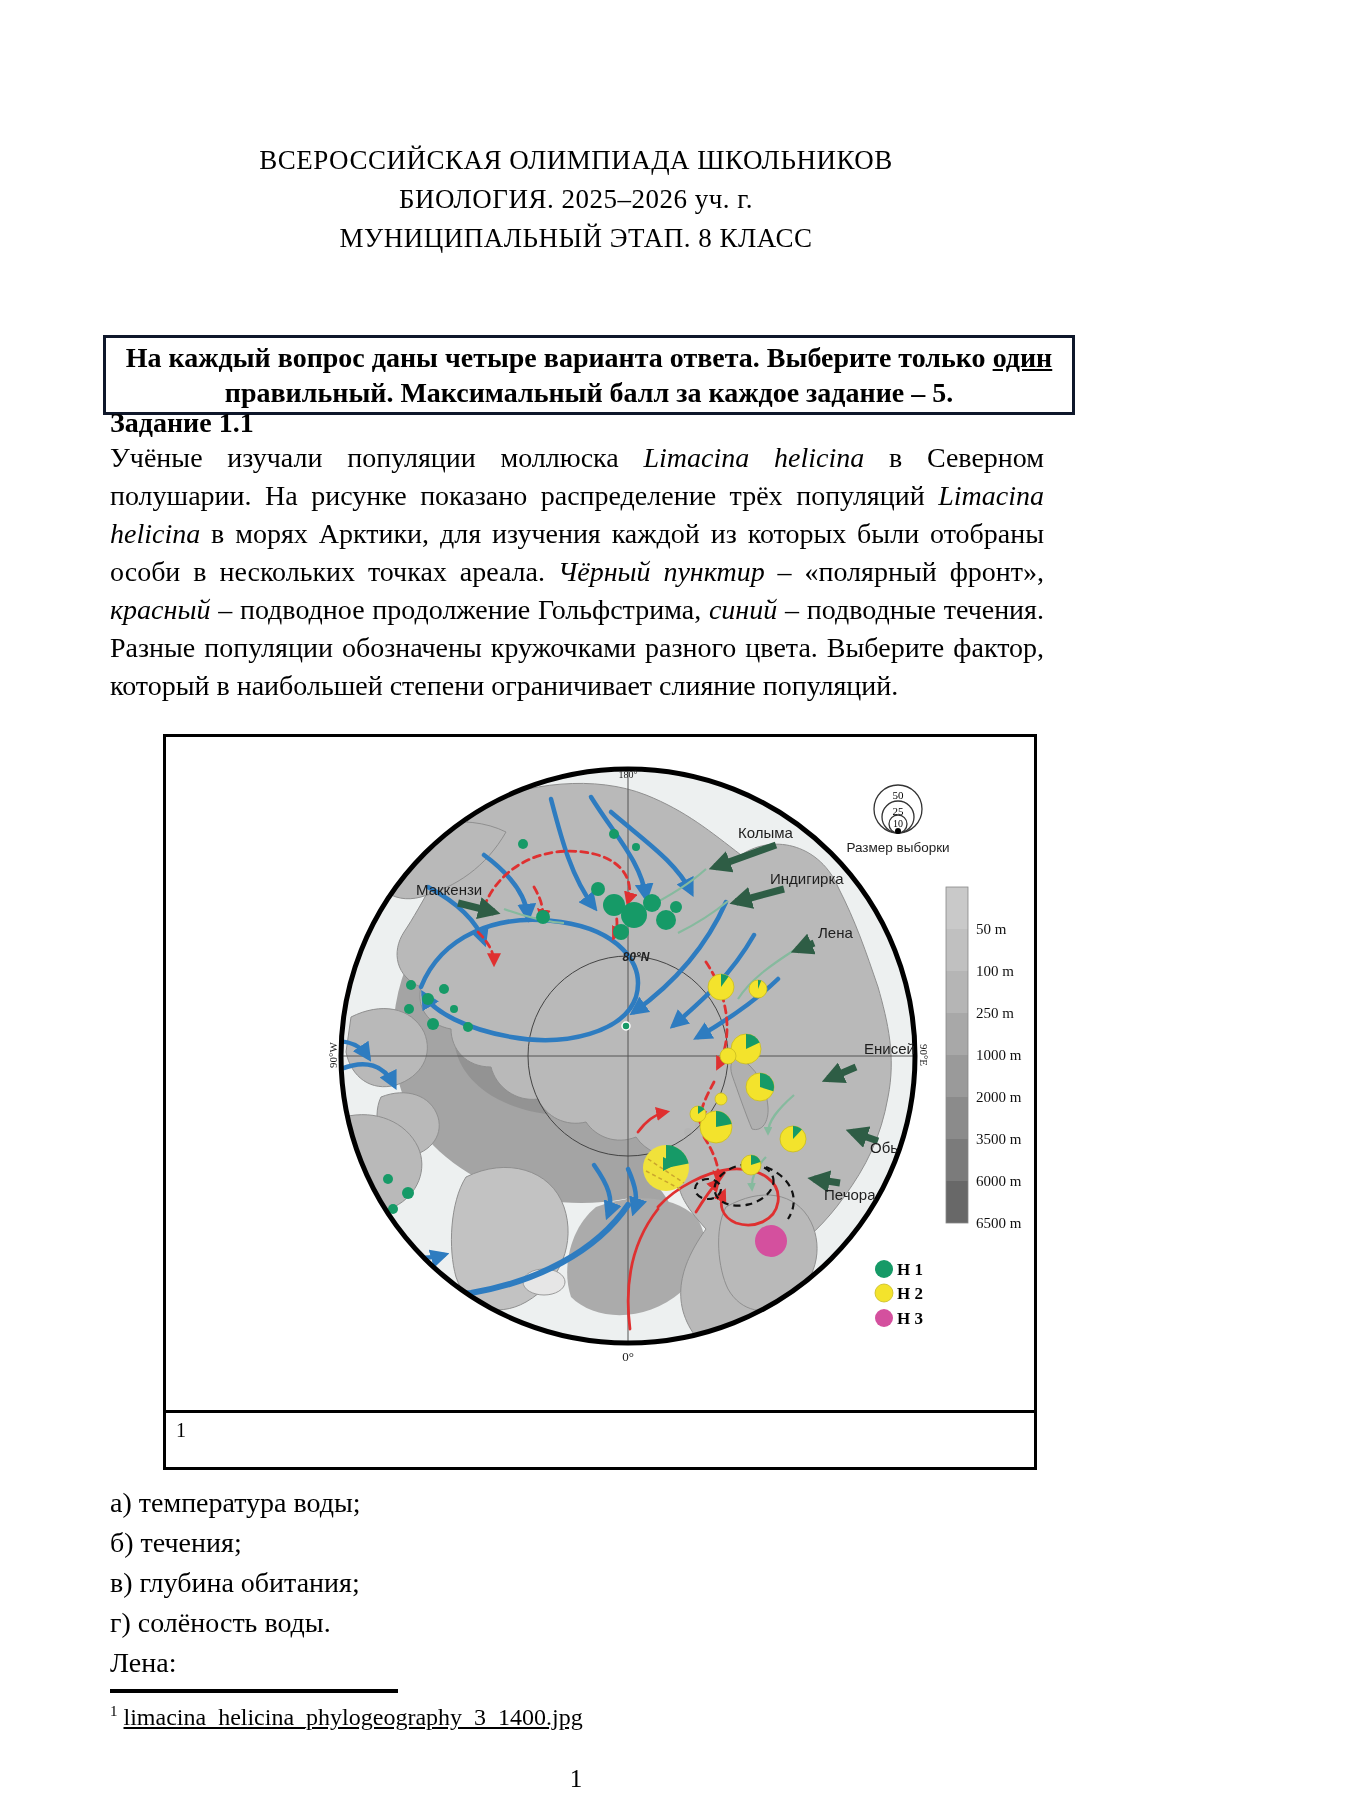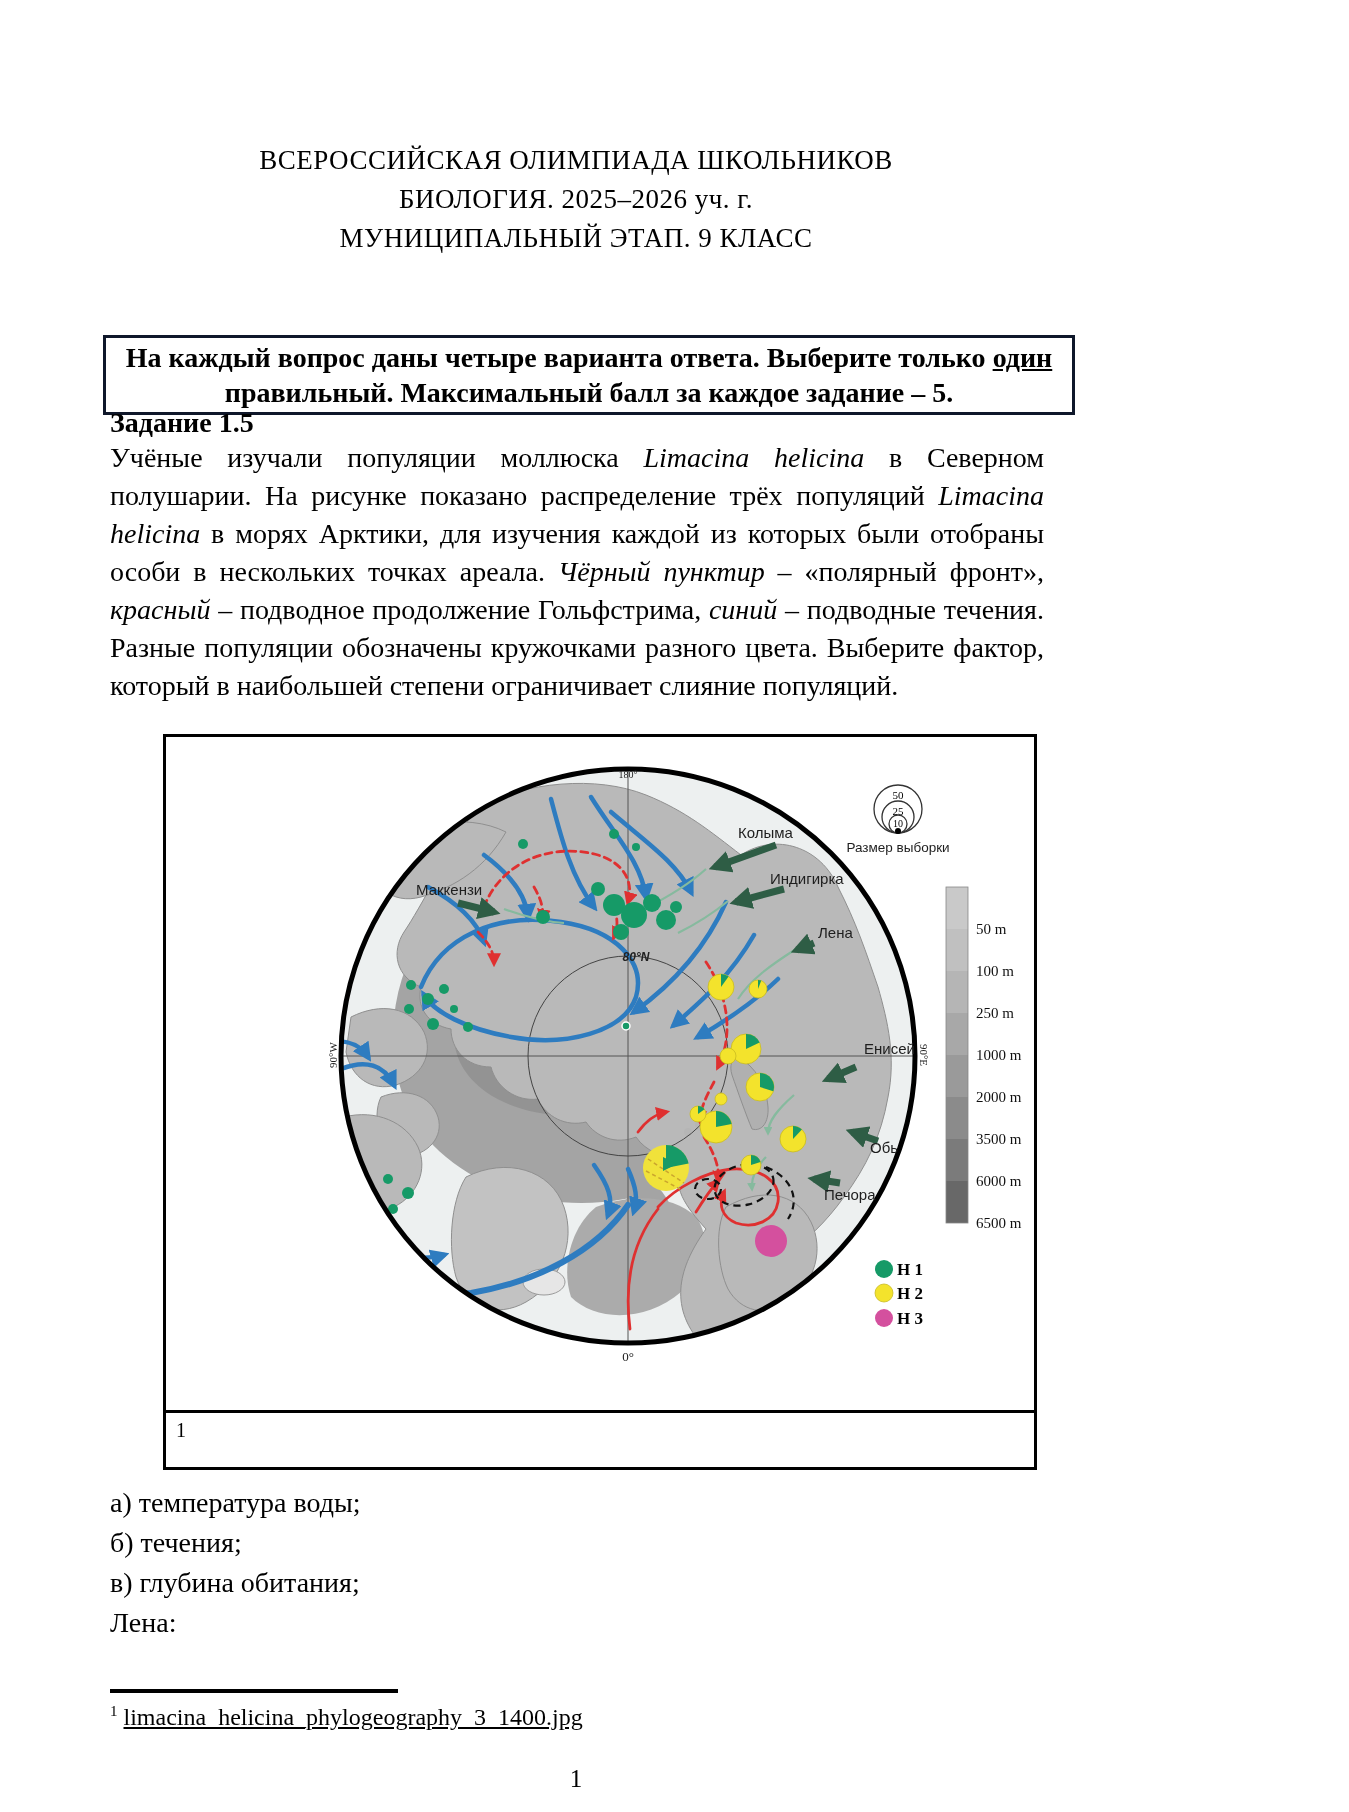--- a/index.html
+++ b/index.html
@@ -31,27 +31,27 @@
   svg text.serif{font-family:"Liberation Serif", serif;}
 </style>
 </head>
 <body>
 
 <div class="page">
 
   <div class="header-block">
     <div>ВСЕРОССИЙСКАЯ ОЛИМПИАДА ШКОЛЬНИКОВ</div>
     <div>БИОЛОГИЯ. 2025–2026 уч. г.</div>
-    <div>МУНИЦИПАЛЬНЫЙ ЭТАП. 9 КЛАСС</div>
+    <div>МУНИЦИПАЛЬНЫЙ ЭТАП. 8 КЛАСС</div>
   </div>
 
 
   <div class="instr-box"><span>На каждый вопрос даны четыре варианта ответа. Выберите только </span><span style="text-decoration: underline;">один</span><span> правильный. Максимальный балл за каждое задание – 5.</span></div>
 
-  <div class="task-title">Задание 1.5</div>
+  <div class="task-title">Задание 1.1</div>
 
   <div class="task-text"><span>Учёные изучали популяции моллюска </span><span style="font-style: italic;">Limacina helicina</span><span> в Северном полушарии. На рисунке показано распределение трёх популяций </span><span style="font-style: italic;">Limacina helicina</span><span> в морях Арктики, для изучения каждой из которых были отобраны особи в нескольких точках ареала. </span><span style="font-style: italic;">Чёрный пунктир</span><span> – «полярный фронт», </span><span style="font-style: italic;">красный</span><span> – подводное продолжение Гольфстрима, </span><span style="font-style: italic;">синий</span><span> – подводные течения. Разные популяции обозначены кружочками разного цвета. Выберите фактор, который в наибольшей степени ограничивает слияние популяций.</span></div>
 
   <div class="figure-box">
     <svg width="868" height="676" viewBox="0 0 868 676">
       <defs>
         <clipPath id="globeClip">
             <circle cx="462" cy="319" r="287"></circle>
           </clipPath>
         <marker id="ab" viewBox="0 0 10 10" refX="7" refY="5" markerWidth="4.2" markerHeight="4.2" orient="auto-start-reverse">
@@ -283,20 +283,21 @@
   </div>
 
   <div class="figure-caption-box">
     <div class="mark">1</div>
   </div>
 
   <div class="options-block">
     <div>а) температура воды;</div>
     <div>б) течения;</div>
     <div>в) глубина обитания;</div>
+    <div>г) солёность воды.</div>
     <div>Лена:</div>
   </div>
 
   <div class="footnote-rule"></div>
 
   <div class="footnote">
     <sup>1</sup><span class="fn-text">limacina_helicina_phylogeography_3_1400.jpg</span>
   </div>
 
   <div class="page-number">1</div>

